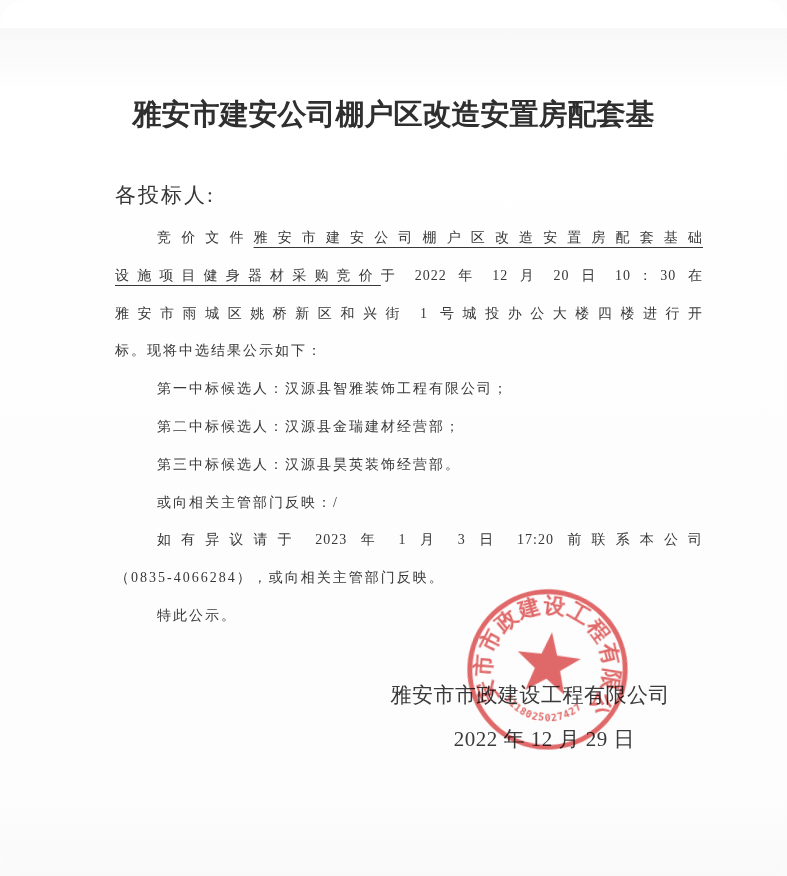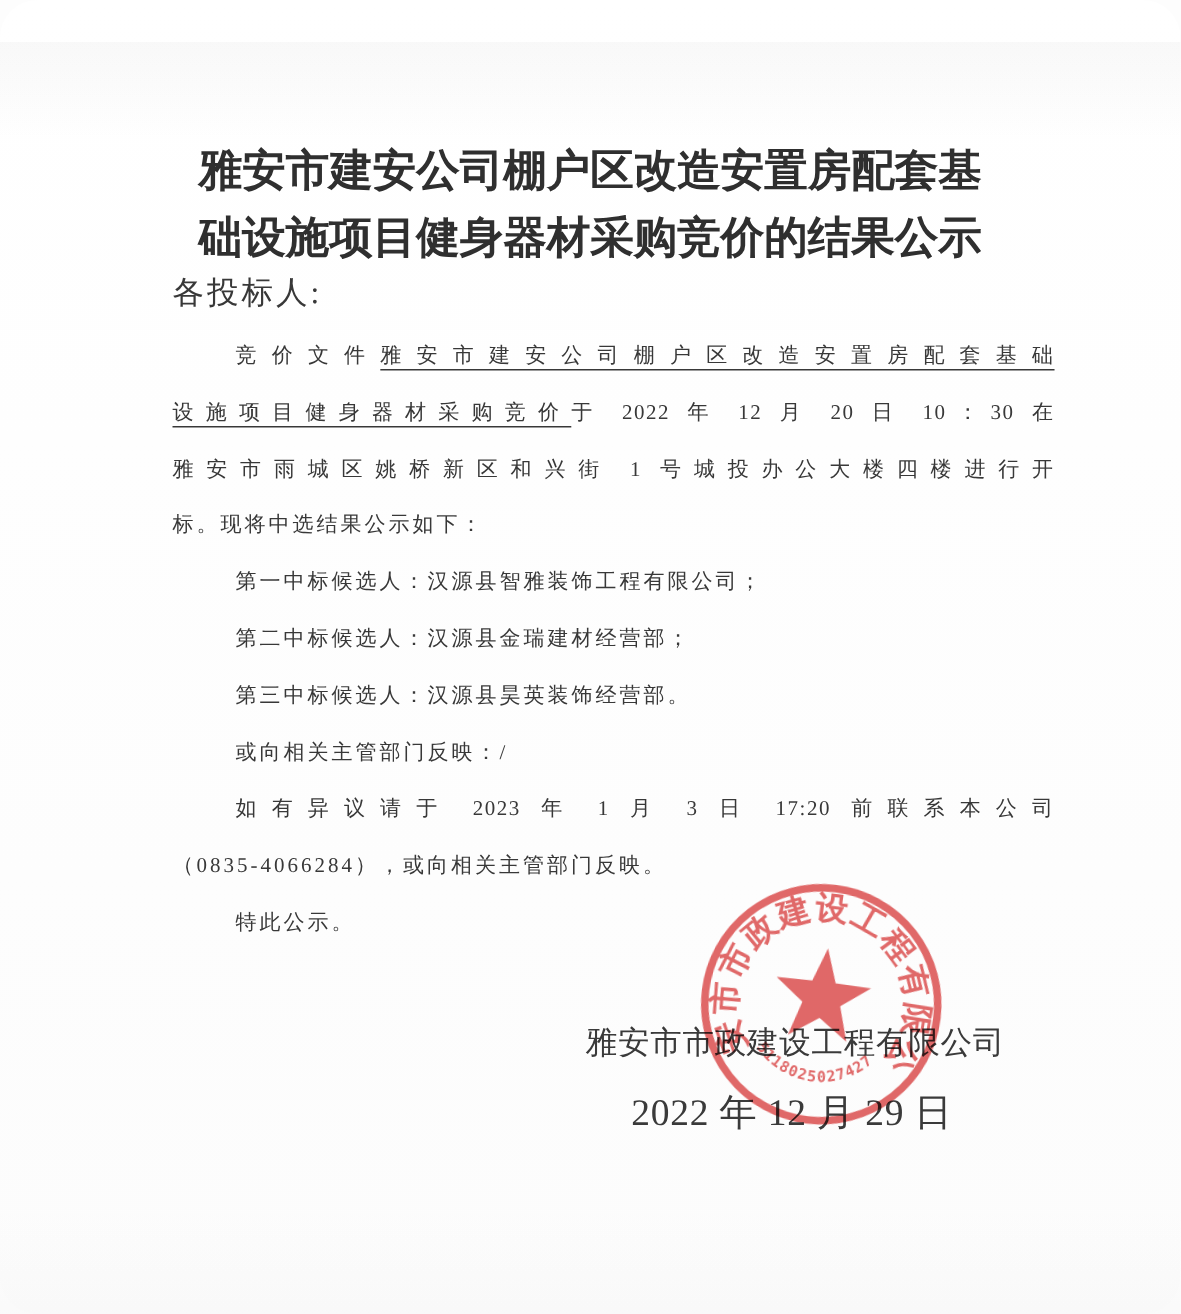--- a/index.html
+++ b/index.html
@@ -83,21 +83,21 @@
     right: 117px;
     font-size: 21px;
     letter-spacing: 0.5px;
     color: #3a3a3a;
     white-space: nowrap;
   }
   .signature-date {
     position: absolute;
     top: 725px;
     right: 152px;
-    font-size: 25px;
+    font-size: 21px;
     letter-spacing: 0.5px;
     color: #3a3a3a;
     white-space: nowrap;
   }
   .seal {
     position: absolute;
     left: 464px;
     top: 586px;
     width: 167px;
     height: 167px;
@@ -125,21 +125,20 @@
 </head>
 <body>
 
 <div class="page">
 
   <div class="scan-band-top"></div>
   <div class="scan-band-bottom"></div>
 
   <div class="title">
     <div>雅安市建安公司棚户区改造安置房配套基</div>
-    <div>础设施项目健身器材采购竞价的结果公示</div>
   </div>
 
   <div class="salutation">各投标人:</div>
 
   <div class="body-lines">
     <div class="line ind flush"><span>竞价文件</span><span class="u">雅安市建安公司棚户区改造安置房配套基础</span></div>
     <div class="line flush"><span class="u">设施项目健身器材采购竞价</span><span>于 2022 年 12 月 20 日 10：30 在</span></div>
     <div class="line flush">雅安市雨城区姚桥新区和兴街 1 号城投办公大楼四楼进行开</div>
     <div class="line">标。现将中选结果公示如下：</div>
     <div class="line ind">第一中标候选人：汉源县智雅装饰工程有限公司；</div>

